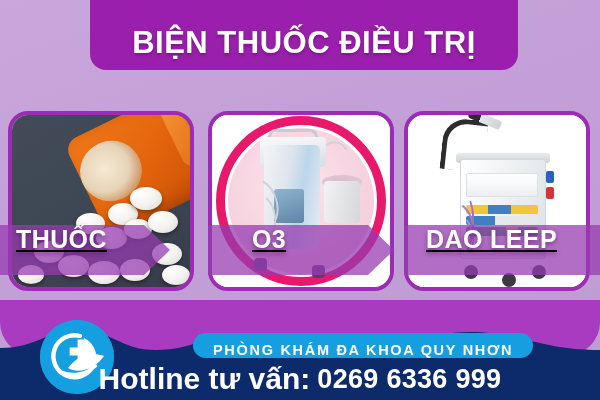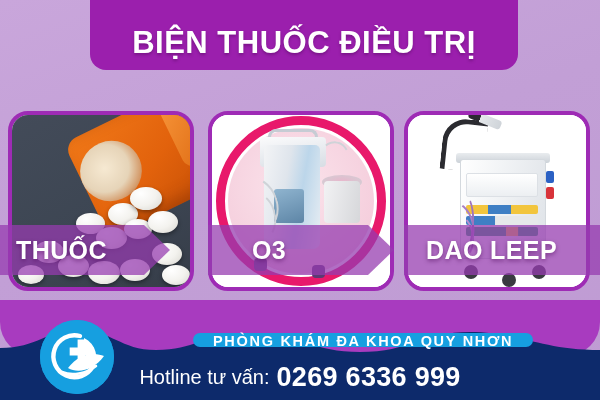--- a/index.html
+++ b/index.html
@@ -197,22 +197,23 @@
     background:#3a3a41; border-radius:50%;
   }
   .leep-switch {
     position:absolute; width:8px; height:12px; border-radius:2px;
   }
 
   
   .arrow-band {
     position:absolute;
     height:50px;
-    display:flex; align-items:center;
+    display:flex; align-items:flex-start;
     z-index:5;
+    text-decoration:underline;
   }
   .arrow-fill {
     position:absolute; inset:0;
     background:rgba(150,60,175,.74);
     clip-path:polygon(0 0, calc(100% - 26px) 0, 100% 50%, calc(100% - 26px) 100%, 0 100%);
   }
   .arrow-label {
     position:relative;
     color:#ffffff;
     font-size:25px;
@@ -243,37 +244,37 @@
     width:74px; height:74px;
     border-radius:50%;
     background:#169fe0;
     z-index:8;
   }
   #logo svg { display:block; }
 
   
   #clinic-pill {
     position:absolute; left:193px; top:333px;
-    height:14px; padding:0 20px;
+    height:25px; padding:0 20px;
     background:#169fe0;
     border-radius:14px;
-    display:flex; align-items:flex-start; justify-content:center;
+    display:flex; align-items:flex-end; justify-content:center;
     z-index:9;
   }
   #clinic-name {
     color:#ffffff; font-size:14.5px; font-weight:bold;
     letter-spacing:1.7px; white-space:nowrap;
   }
   #hotline-row {
     position:absolute; left:0; top:362px; width:600px;
     display:flex; align-items:center; justify-content:center;
     gap:7px; z-index:9;
   }
   #hotline-label {
-    color:#ffffff; font-size:20px; font-weight:normal;
+    color:#ffffff; font-size:30px; font-weight:bold;
     white-space:nowrap;
   }
   #hotline-number {
     color:#ffffff; font-size:27px; font-weight:bold;
     letter-spacing:.3px; white-space:nowrap;
   }
 </style>
 </head>
 <body>
 

